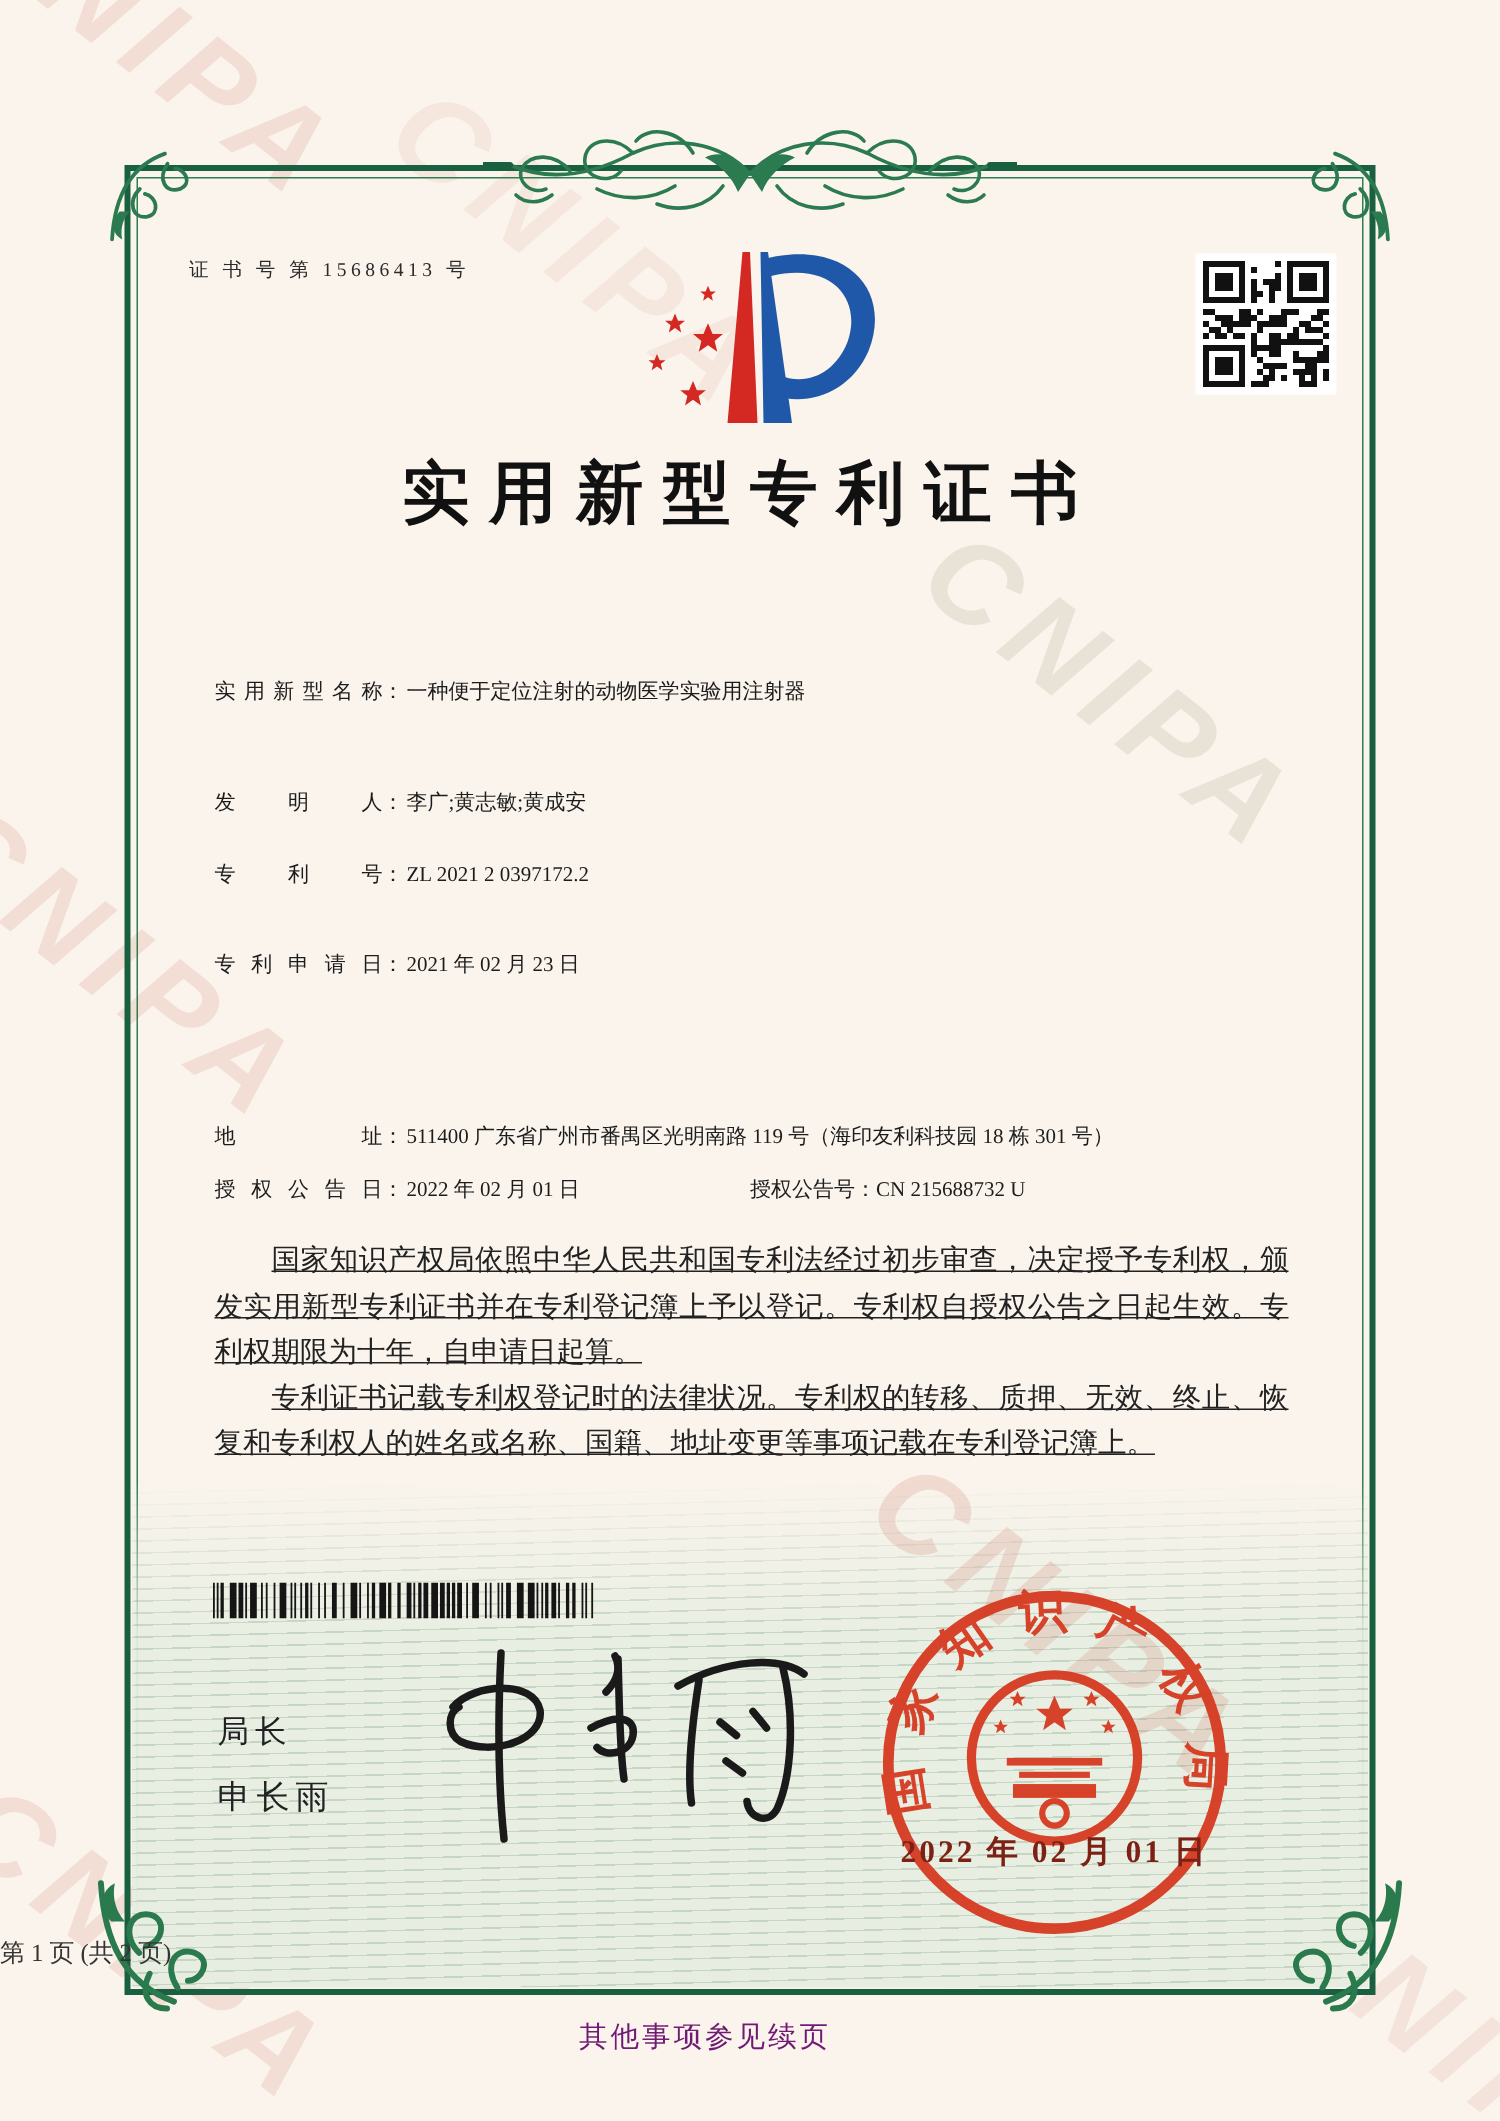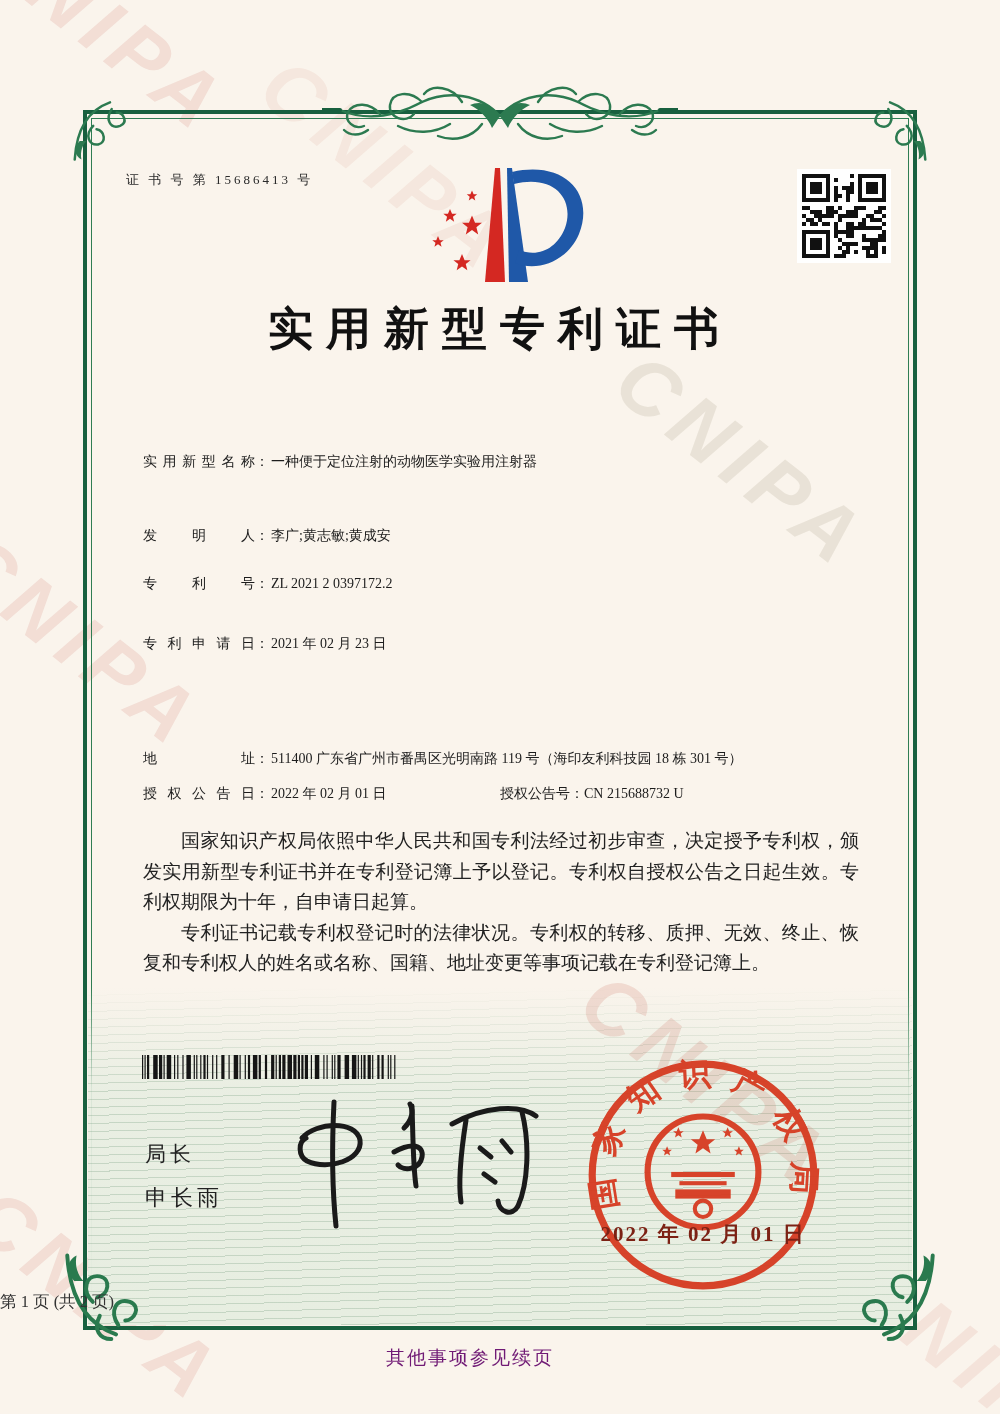--- a/index.html
+++ b/index.html
@@ -45,21 +45,21 @@
 
   .frow{left:143px;width:718px;font-size:14px;line-height:27px;margin-top:24px;}
   .flabel{display:inline-block;width:112px;text-align:justify;text-align-last:justify;vertical-align:top;}
   .fcolon{display:inline-block;vertical-align:top;margin-right:2px;}
   .fvalue{display:inline-block;width:560px;vertical-align:top;}
   .r1{top:424px;} .r2{top:498px;} .r3{top:546px;} .r4{top:606px;} .r5{top:666px;} .r6{top:721px;}
   .r7{top:756px;}
   .grant2{position:absolute;left:357px;top:0;white-space:nowrap;}
   .grant-wrap{position:relative;}
 
-  .paras{left:143px;width:716px;top:826px;font-size:19px;line-height:30.5px;text-align:justify;color:#222;}
+  .paras{left:143px;width:716px;top:826px;font-size:19px;line-height:30.5px;text-align:justify;color:#222;text-decoration:underline;}
   .paras p{margin:0;text-indent:2em;}
 
   .barcode{left:142px;top:1055px;width:258px;height:24px;}
   .director-title{left:145px;top:1140px;font-size:21px;letter-spacing:4px;color:#222;}
   .director-name{left:145px;top:1183px;font-size:22px;letter-spacing:4px;color:#222;}
   .signature{left:272px;top:1092px;z-index:5;}
 
   .seal{left:585px;top:1057px;width:236px;height:236px;z-index:6;}
   .seal-date{position:absolute;left:0;width:100%;top:163px;text-align:center;font-size:21px;
              font-weight:bold;letter-spacing:2px;color:#7c2114;z-index:7;}

